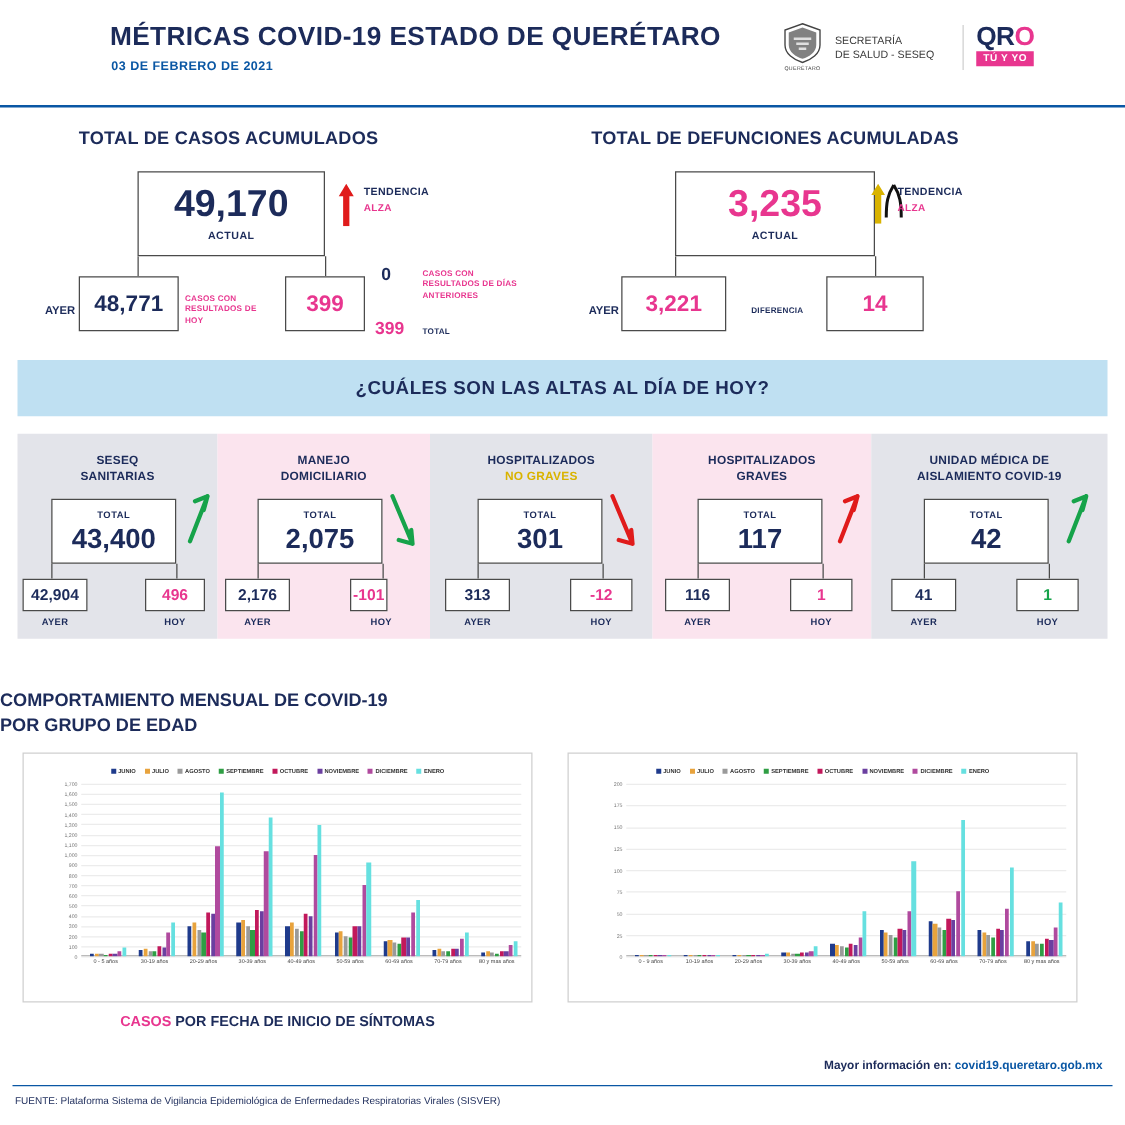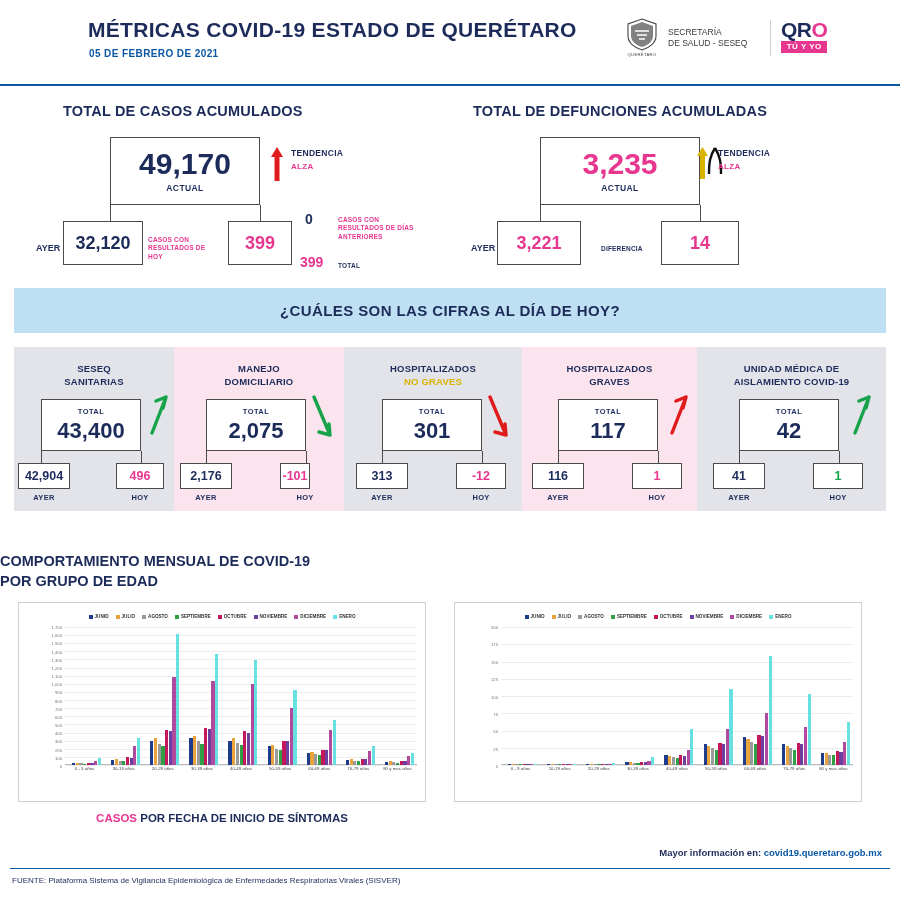--- a/index.html
+++ b/index.html
@@ -119,21 +119,21 @@
   .hr-bot { position:absolute; left:10px; top:868px; width:880px; height:1px; background:#0a57a4; }
   .source { position:absolute; left:12px; top:876px; font-size:8px; color:#1c2b5a; }
 </style>
 </head>
 <body>
 
 <div class="page">
 
   <div class="header">
     <div class="title">MÉTRICAS COVID-19 ESTADO DE QUERÉTARO</div>
-    <div class="subtitle">05 DE FEBRERO DE 2021</div>
+    <div class="subtitle">03 DE FEBRERO DE 2021</div>
 
     <div class="seal">
       <svg width="34" height="33" viewBox="0 0 34 33">
         <path d="M17 1 L31 6 L31 18 C31 25 24 30 17 32 C10 30 3 25 3 18 L3 6 Z" fill="none" stroke="#444" stroke-width="1.1"></path>
         <path d="M17 4 L28 8 L28 18 C28 23.5 22.5 27.5 17 29 C11.5 27.5 6 23.5 6 18 L6 8 Z" fill="#6b6b6b" opacity=".85"></path>
         <path d="M10 12 h14 v2 h-14z M12 16 h10 v2 h-10z M14 20 h6 v2 h-6z" fill="#ffffff" opacity=".75"></path>
       </svg>
       <div class="seal-cap">QUERÉTARO</div>
     </div>
 
@@ -159,21 +159,21 @@
     <div class="connector" style="left:260px; top:205px; width:1px; height:16px;"></div>
     <div class="connector" style="left:260px; top:252px; width:1px; height:12px;"></div>
 
     <div class="box" style="left:110px; top:137px; width:150px; height:68px;">
       <div class="bignum">49,170</div>
       <div class="lbl-sm">ACTUAL</div>
     </div>
 
     <div class="tag-left" style="left:36px; top:243px;">AYER</div>
     <div class="box" style="left:63px; top:221px; width:80px; height:44px;">
-      <div class="mednum">32,120</div>
+      <div class="mednum">48,771</div>
     </div>
 
     <div class="tiny-pink" style="position:absolute; left:148px; top:236px; width:72px;">CASOS CON RESULTADOS DE HOY</div>
     <div class="box" style="left:228px; top:221px; width:64px; height:44px;">
       <div class="mednum pink">399</div>
     </div>
 
     <div style="position:absolute; left:305px; top:211px; font-size:14px; font-weight:bold; color:#1c2b5a;">0</div>
     <div class="tiny-pink" style="position:absolute; left:338px; top:216px; width:86px;">CASOS CON RESULTADOS DE DÍAS ANTERIORES</div>
 
@@ -218,21 +218,21 @@
     <div class="arrow-up-red" style="left:696px; top:147px;">
       <svg width="13" height="32" viewBox="0 0 13 32">
           <path d="M6.5 0 L12 9 H9 V32 H4 V9 H1 Z" fill="#d9b300"></path>
         </svg>
     </div>
     <div class="trend-lbl" style="left:718px; top:148px;">TENDENCIA</div>
     <div class="trend-sub" style="left:718px; top:162px;">ALZA</div>
   </div>
 
   <div class="band">
-    <span>¿CUÁLES SON LAS CIFRAS AL DÍA DE HOY?</span>
+    <span>¿CUÁLES SON LAS ALTAS AL DÍA DE HOY?</span>
   </div>
 
   <div class="cards">
 
     <div class="card gray" style="width:160px;">
       <div class="card-title">
         <span>SESEQ</span><br>
         <span>SANITARIAS</span>
       </div>
       <div class="total-box" style="left:27px; top:52px; width:100px; height:52px;">

